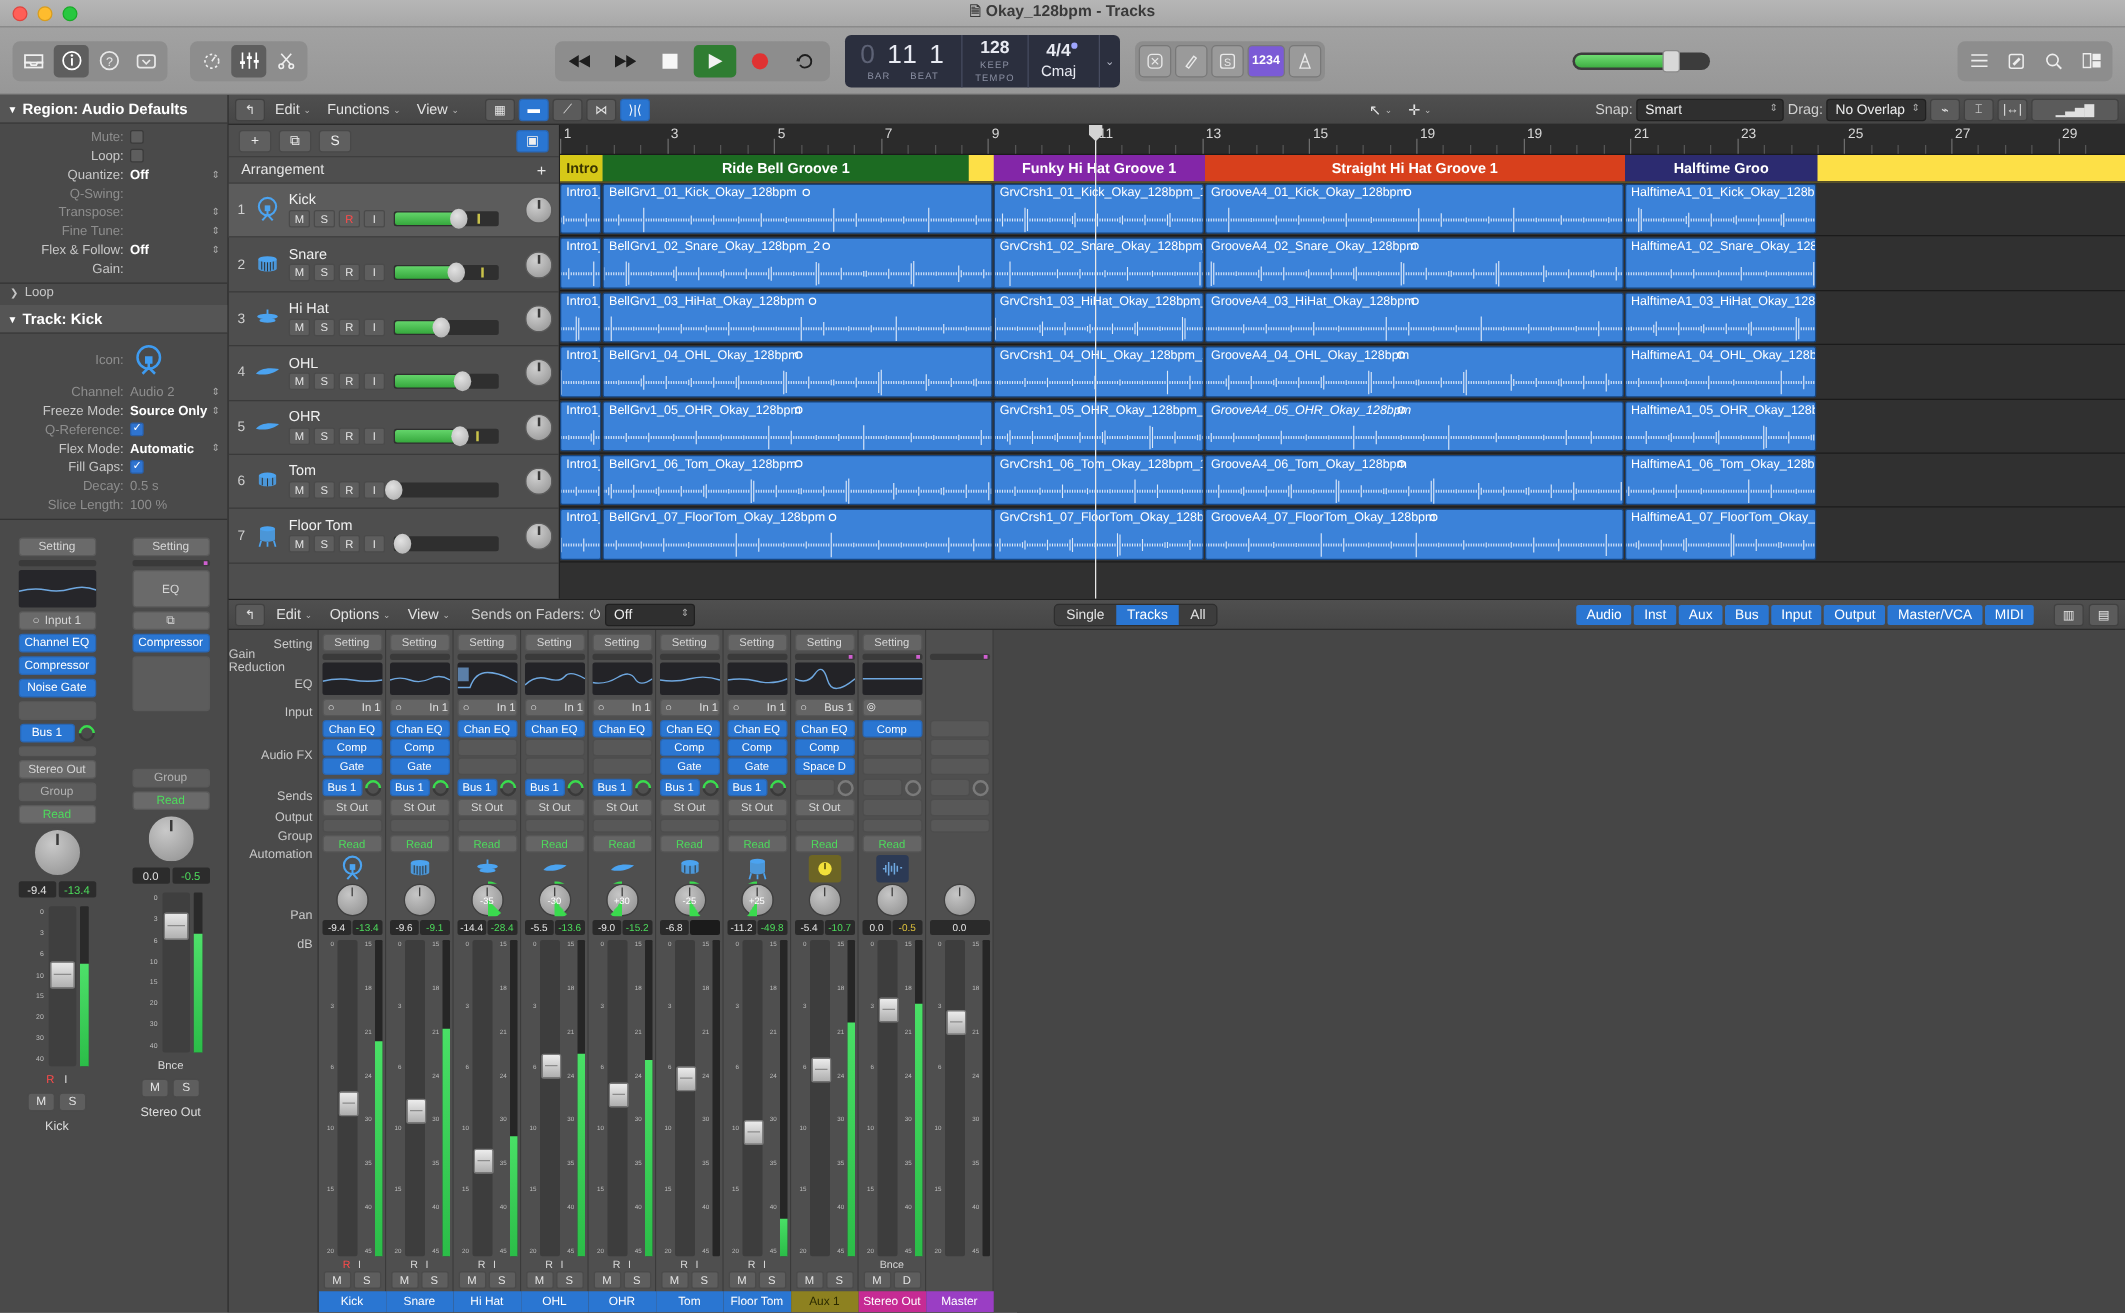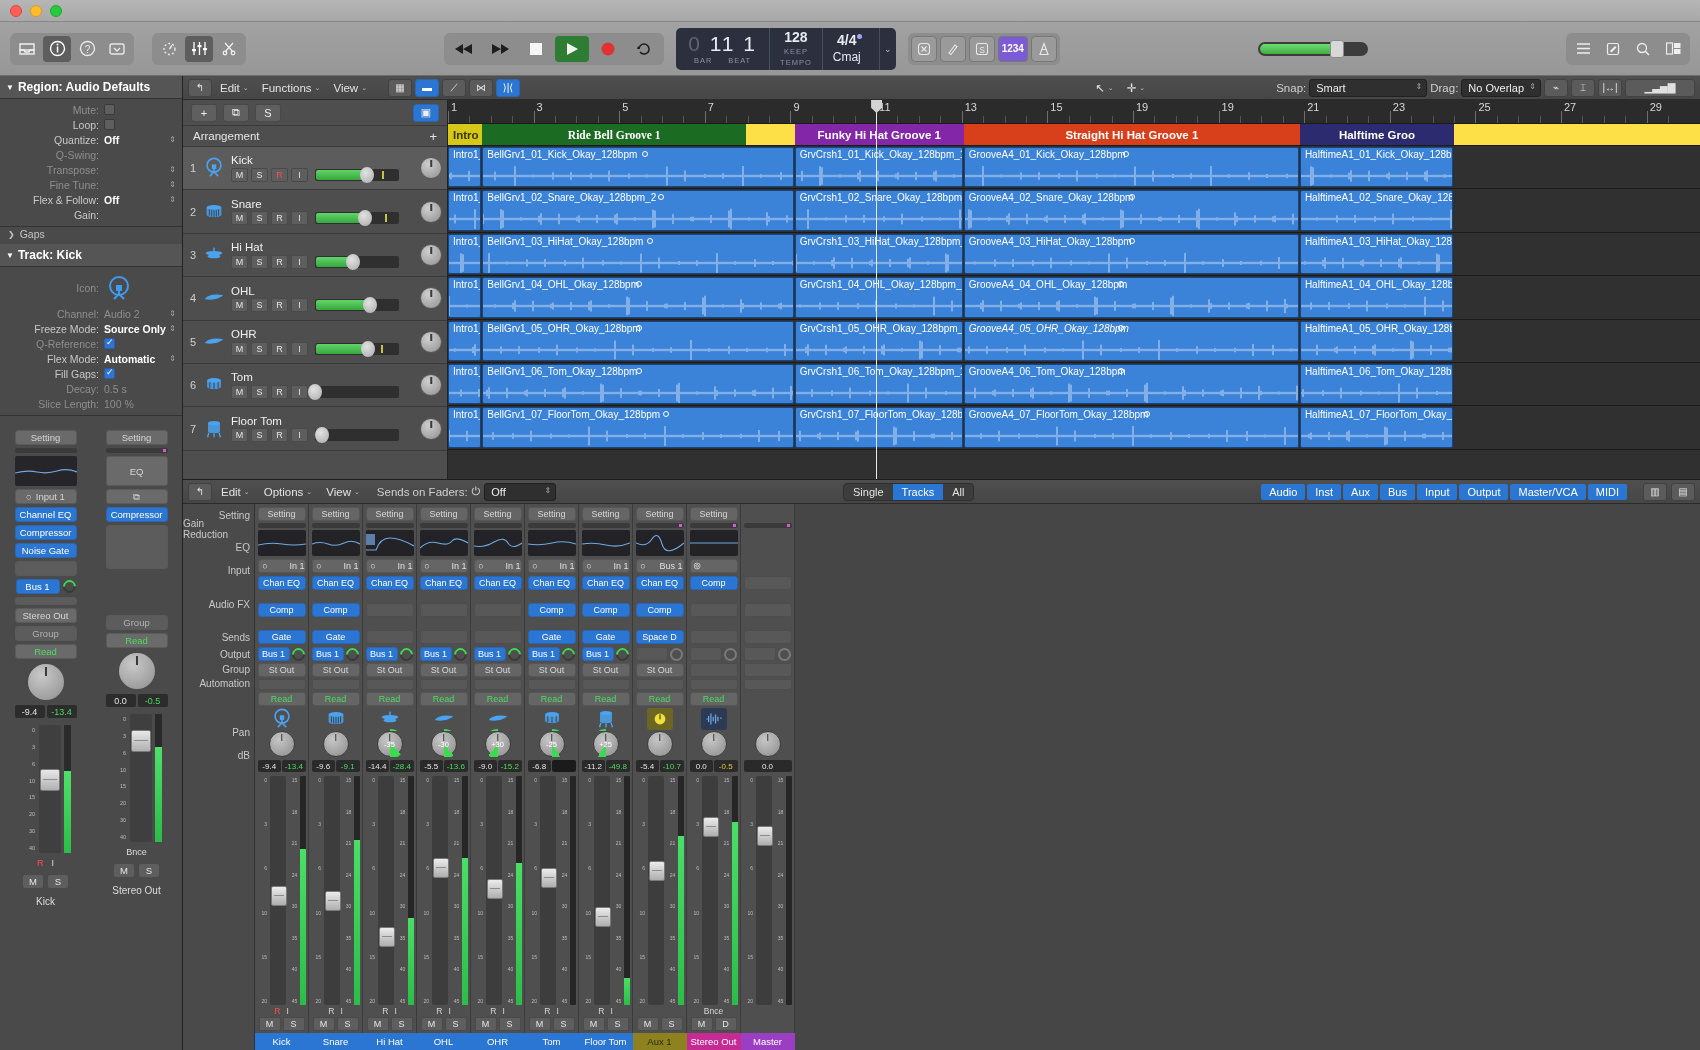--- a/index.html
+++ b/index.html
@@ -195,21 +195,21 @@
   .mslot.blue{background:#2a76d2;color:#fff;border-color:#2a66b2;}
   .mslot.grn{ color:#4ddc5c;}
   .mslot.empty{ background:#585858; border-color:#4d4d4d;}
   .mgr{ width:48px;height:5px;background:#3a3a3a;border-radius:2px;margin-bottom:2px;position:relative;}
   .mgr .p{ position:absolute;right:2px;top:1px;bottom:1px;width:3px;background:#cf5fd0;}
   .meq{ width:48px;height:26px;background:#232327;border-radius:2px;margin-bottom:3px;position:relative;overflow:hidden;}
   .minput{ width:48px;height:14px;background:#656565;border:1px solid #565656;border-radius:3px;
            display:flex;align-items:center;font-size:9px;color:#e0e0e0;margin-bottom:3px;}
   .minput .o{ width:13px;text-align:center;font-size:9px;}
   .minput .t{ flex:1;text-align:right;}
-  .fxgroup{ width:48px; display:flex; flex-direction:column; gap:13px; margin-bottom:3px;text-align:center;}
+  .fxgroup{ width:48px; display:flex; flex-direction:column; gap:1px; margin-bottom:3px;text-align:center;}
   .fxgroup .mslot{margin-bottom:0;}
   .sendrow{ width:48px; display:flex; align-items:center; gap:2px; margin-bottom:2px;}
   .sendrow .mslot{ width:32px; margin-bottom:0;}
   .sknob{ width:13px;height:13px;border-radius:50%;border:2.5px solid #3adb4e; border-right-color:#3a3a3a;
           border-bottom-color:#3a3a3a; transform:rotate(45deg);}
   .sknob.grey{ border-color:#7a7a7a;}
   .ticon-box{ width:26px;height:22px;display:flex;align-items:center;justify-content:center;margin-bottom:1px;}
   .ticon-box.yellow{ background:#6d6524; border-radius:3px;}
   .ticon-box.navy{ background:#2c3a55; border-radius:3px;}
   .mpan{ width:26px;height:26px;border-radius:50%;background:radial-gradient(circle at 38% 32%,#c6c6c6,#8c8c8c);
@@ -246,20 +246,23 @@
 <body>
 
 <div class="app">
 
   <div class="titlebar">
     <div class="traffic">
       <div class="dot r"></div>
       <div class="dot y"></div>
       <div class="dot g"></div>
     </div>
+    <div class="wtitle">
+      <span class="ic">🗎</span><span>Okay_128bpm - Tracks</span>
+    </div>
   </div>
 
   <div class="controlbar">
     <div style="width:10px"></div>
     <div class="grp">
       <div class="tbtn">
         <svg width="16" height="14" viewBox="0 0 16 14">
             <path d="M1 2h14v6H11l-1 2H6L5 8H1z" fill="none" stroke="#f0f0f0" stroke-width="1.4"></path>
             <rect x="1" y="8" width="14" height="4" fill="none" stroke="#f0f0f0" stroke-width="1.4"></rect>
           </svg>
@@ -481,21 +484,21 @@
             <div class="pval">Off</div>
             <div class="stepper">⇕</div>
           </div>
           <div class="prow">
             <div class="plabel">Gain:</div>
             <div class="pval"></div>
           </div>
         </div>
       <div class="more">
         <span style="font-size:8px">❯</span>
-        <span>Gaps</span>
+        <span>Loop</span>
       </div>
 
       <div class="insp-header" style="margin-top:3px">
         <span class="tri">▼</span>
         <span>Track: Kick</span>
       </div>
       <div class="insp-body">
         <div class="prow" style="height:36px">
           <div class="plabel dim">Icon:</div>
           <div class="icon-kick">
@@ -950,21 +953,21 @@
               <div class="min" style="left: 1048.8px;"></div>
               <div class="min" style="left: 1070.21px;"></div>
               <div class="min" style="left: 1091.61px;"></div>
               <div class="min" style="left: 1134.42px;"></div>
               <div class="min" style="left: 1155.82px;"></div>
               <div class="min" style="left: 1177.23px;"></div>
               <div class="min" style="left: 1220.03px;"></div>
             </div>
           <div class="arrtrack" id="arrtrack">
               <div class="marker" style="left: 0px; width: 34.2466px; background: rgb(214, 200, 24); color: rgb(58, 52, 0); justify-content: flex-start; padding-left: 5px;">Intro</div>
-              <div class="marker" style="left: 34.2466px; width: 264px; background: rgb(28, 107, 34); justify-content: center; font-family: Liberation Serif, serif;">Ride Bell Groove 1</div>
+              <div class="marker" style="left: 34.2466px; width: 293px; background: rgb(28, 107, 34); justify-content: center;">Ride Bell Groove 1</div>
               <div class="marker" style="left: 346.747px; width: 169.092px; background: rgb(131, 38, 168); justify-content: center;">Funky Hi Hat Groove 1</div>
               <div class="marker" style="left: 515.839px; width: 336.045px; background: rgb(216, 64, 28); justify-content: center;">Straight Hi Hat Groove 1</div>
               <div class="marker" style="left: 851.884px; width: 154.11px; background: rgb(44, 43, 112); justify-content: center;">Halftime Groo</div>
             </div>
           <div id="region-rows">
               <div class="regionrow">
                 <div class="region sel" style="left: 0px; width: 33.2466px;">
                   <div class="rname">Intro1_</div>
                   <div class="wave"><svg width="34.24657534246575" height="24">
                       <path d="M0 10V14M2 8.67565362877663V15.32434637122337M4 10.8V13.2M6 10.8V13.2M8 10.8V13.2M10 10.8V13.2M12 10.8V13.2M14 10.8V13.2M16 10.8V13.2M18 10.8V13.2M20 6.86698868226374V17.133011317736262M22 10.8V13.2M24 10.8V13.2M26 10.8V13.2M28 10.8V13.2M30 10.8V13.2M32 10.8V13.2M34 10.8V13.2" stroke="#eaf1fb" stroke-width="0.9" opacity="0.92"></path>

